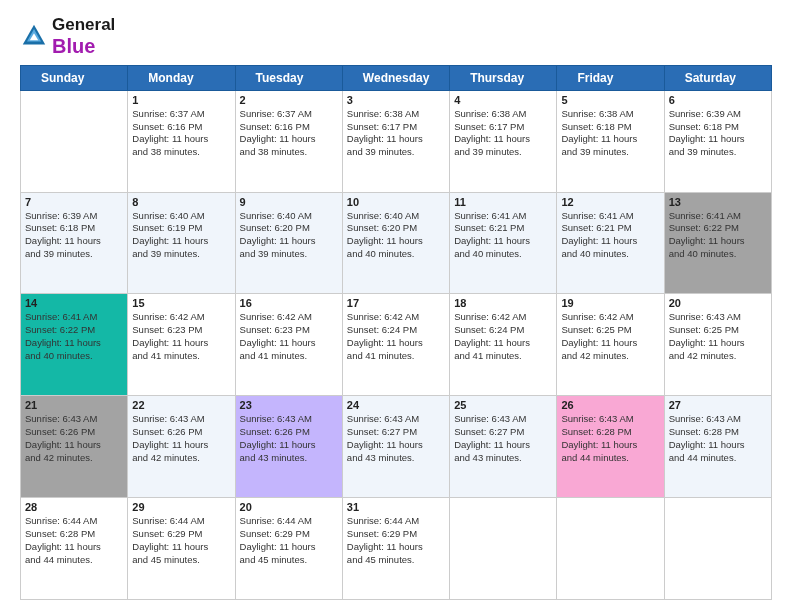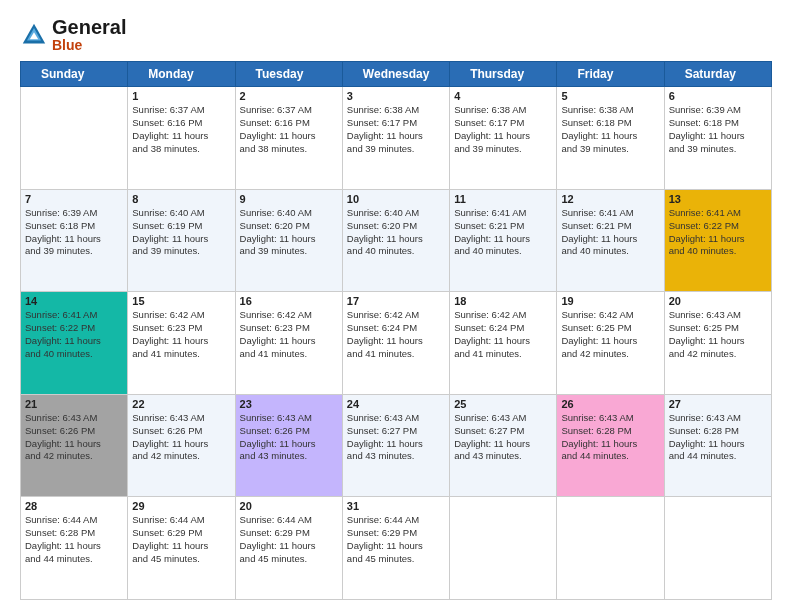--- a/index.html
+++ b/index.html
@@ -100,22 +100,22 @@
 
 <div class="page">
   <div class="header">
     <div class="logo">
       <svg class="logo-icon" viewBox="0 0 40 40">
         <polygon points="20,4 36,32 4,32" fill="#1a6fa8"></polygon>
         <polygon points="20,10 30,28 10,28" fill="#5aabe0"></polygon>
         <polygon points="20,16 26,26 14,26" fill="#fff"></polygon>
       </svg>
       <div>
-        <div style="font-size:20px;font-weight:bold;color:#1a1a1a;line-height:1.1;">General</div>
-        <div style="font-size:14px;font-weight:bold;color:#c2410c;line-height:1.1;">Blue</div>
+        <div style="font-size:17px;font-weight:bold;color:#1a1a1a;line-height:1.1;">General</div>
+        <div style="font-size:20px;font-weight:bold;color:#a21caf;line-height:1.1;">Blue</div>
       </div>
     </div>
     <div class="title-block">
       <div class="main-title"></div>
       <div class="subtitle"></div>
     </div>
   </div>
 
   <table class="calendar">
     <thead>
@@ -213,21 +213,21 @@
 Daylight: 11 hours
 and 40 minutes.</div>
           </td>
           <td style="background: rgb(240, 245, 251);">
             <span class="day-num">12</span>
             <div class="day-info" style="white-space: pre-line;">Sunrise: 6:41 AM
 Sunset: 6:21 PM
 Daylight: 11 hours
 and 40 minutes.</div>
           </td>
-          <td style="background: #eab308; margin-left: 24px;">
+          <td style="background: #a3a3a3; margin-left: 24px;">
             <span class="day-num">13</span>
             <div class="day-info" style="white-space: pre-line;">Sunrise: 6:41 AM
 Sunset: 6:22 PM
 Daylight: 11 hours
 and 40 minutes.</div>
           </td>
         </tr>
         <tr>
           <td style="background: #14b8a6;">
             <span class="day-num">14</span>

